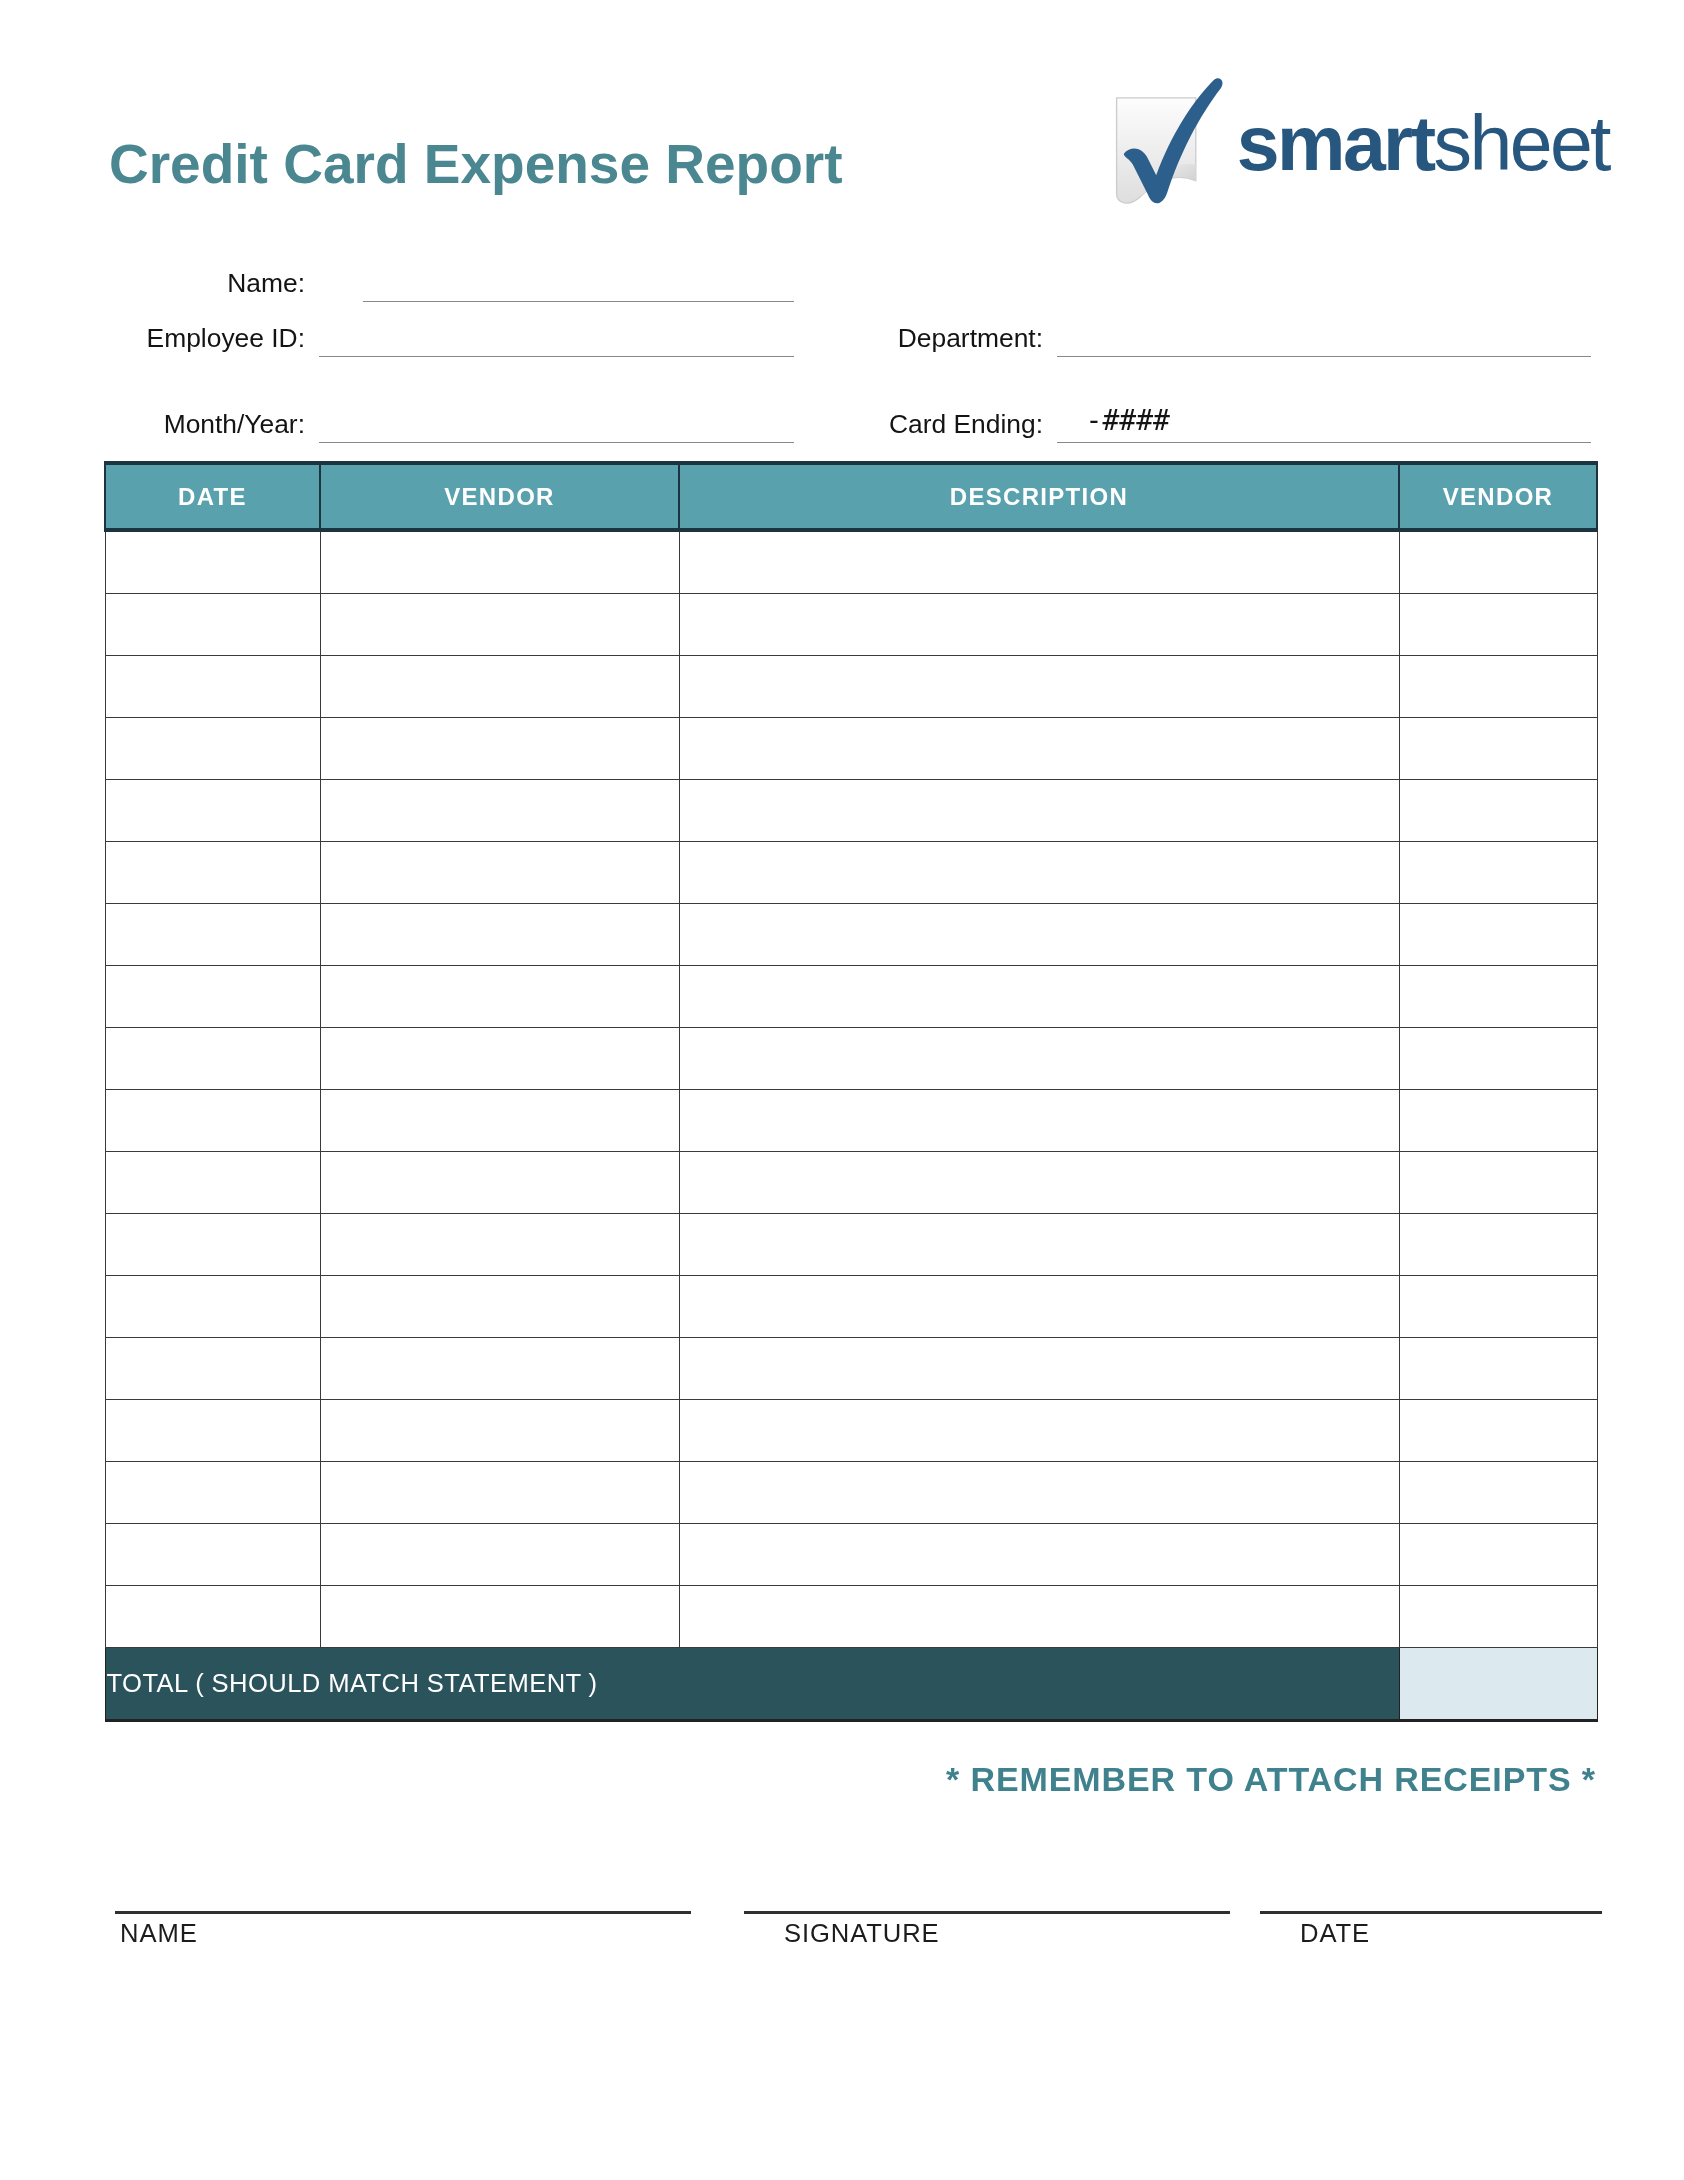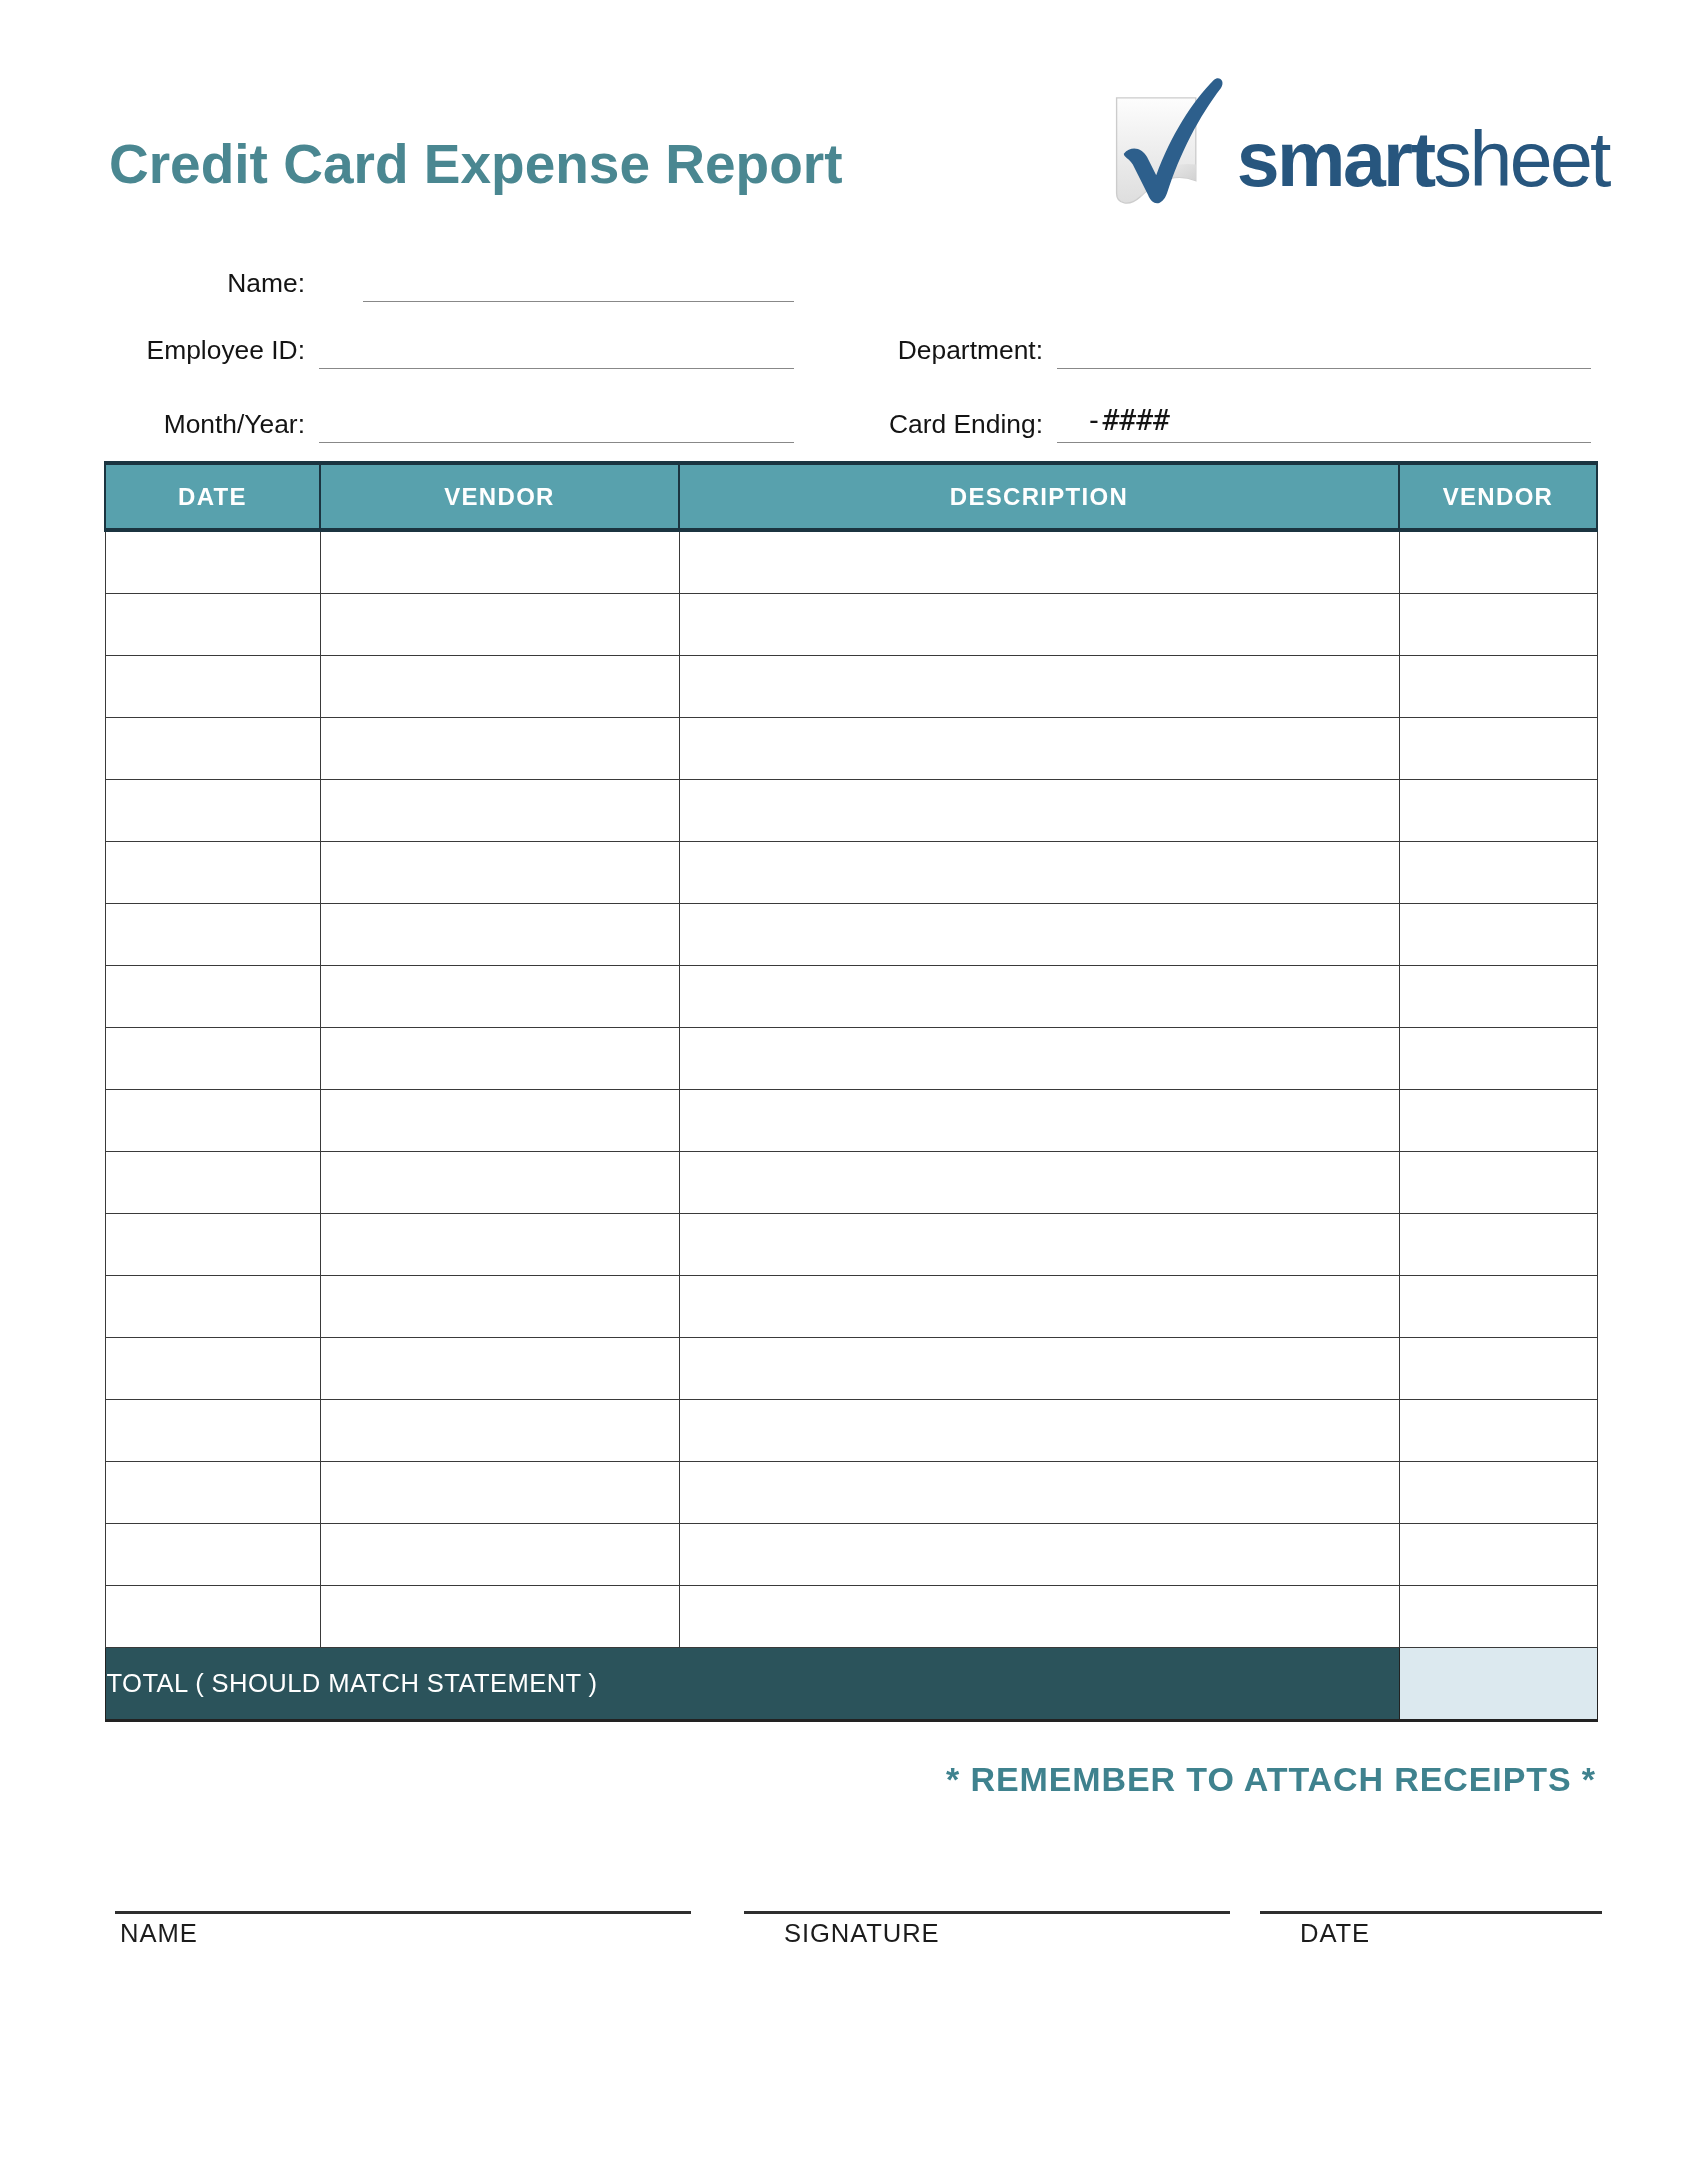--- a/index.html
+++ b/index.html
@@ -6,41 +6,41 @@
   .page {
     position:relative; width:1685px; height:2172px; background:#ffffff;
     font-family:"Liberation Sans", sans-serif; overflow:hidden;
   }
 
   
   .doc-title {
     position:absolute; left:109px; top:132px;
     font-size:55px; font-weight:bold; color:#4A8791; letter-spacing:0px;
   }
-  .logo { position:absolute; left:1104px; top:73px; display:flex; align-items:center; }
+  .logo { position:absolute; left:1104px; top:73px; display:flex; align-items:flex-start; }
   .logo-icon { width:126px; height:147px; }
   .wordmark {
     margin-left:6.8px; margin-top:25.6px; font-size:77px; letter-spacing:-2.6px;
     color:#27567E; white-space:nowrap;
   }
   .wordmark .wm-bold  { font-weight:bold; }
   .wordmark .wm-light { font-weight:normal; }
 
   
   .field { position:absolute; display:flex; align-items:flex-end; height:51px; }
   .field .flabel {
     font-size:26.4px; color:#141414; text-align:right; white-space:nowrap;
     margin-bottom:3.4px; margin-right:13.6px; flex:0 0 auto;
   }
   .field.fleft  { left:85px;  width:709px; }
   .field.fright { left:819px;  width:772px; }
   .field.fleft  .flabel { width:220px; }
   .field.fright .flabel { width:224px; }
   .field .fline { flex:1 1 auto; align-self:stretch; border-bottom:1.7px solid #888888; position:relative; }
-  .row1 { top:251px;gap:44px; } .row2 { top:318px; } .row3 { top:392px; }
+  .row1 { top:251px;gap:44px; } .row2 { top:306px; } .row3 { top:392px; }
   .card-hint {
     position:absolute; left:29px; bottom:5.1px;
     font-family:"DejaVu Sans Mono", monospace; font-size:28px; color:#141414;
   }
 
   
   .expense-table {
     position:absolute; left:104px; top:461px; width:1492px;
     border-collapse:collapse; table-layout:fixed;
   }

